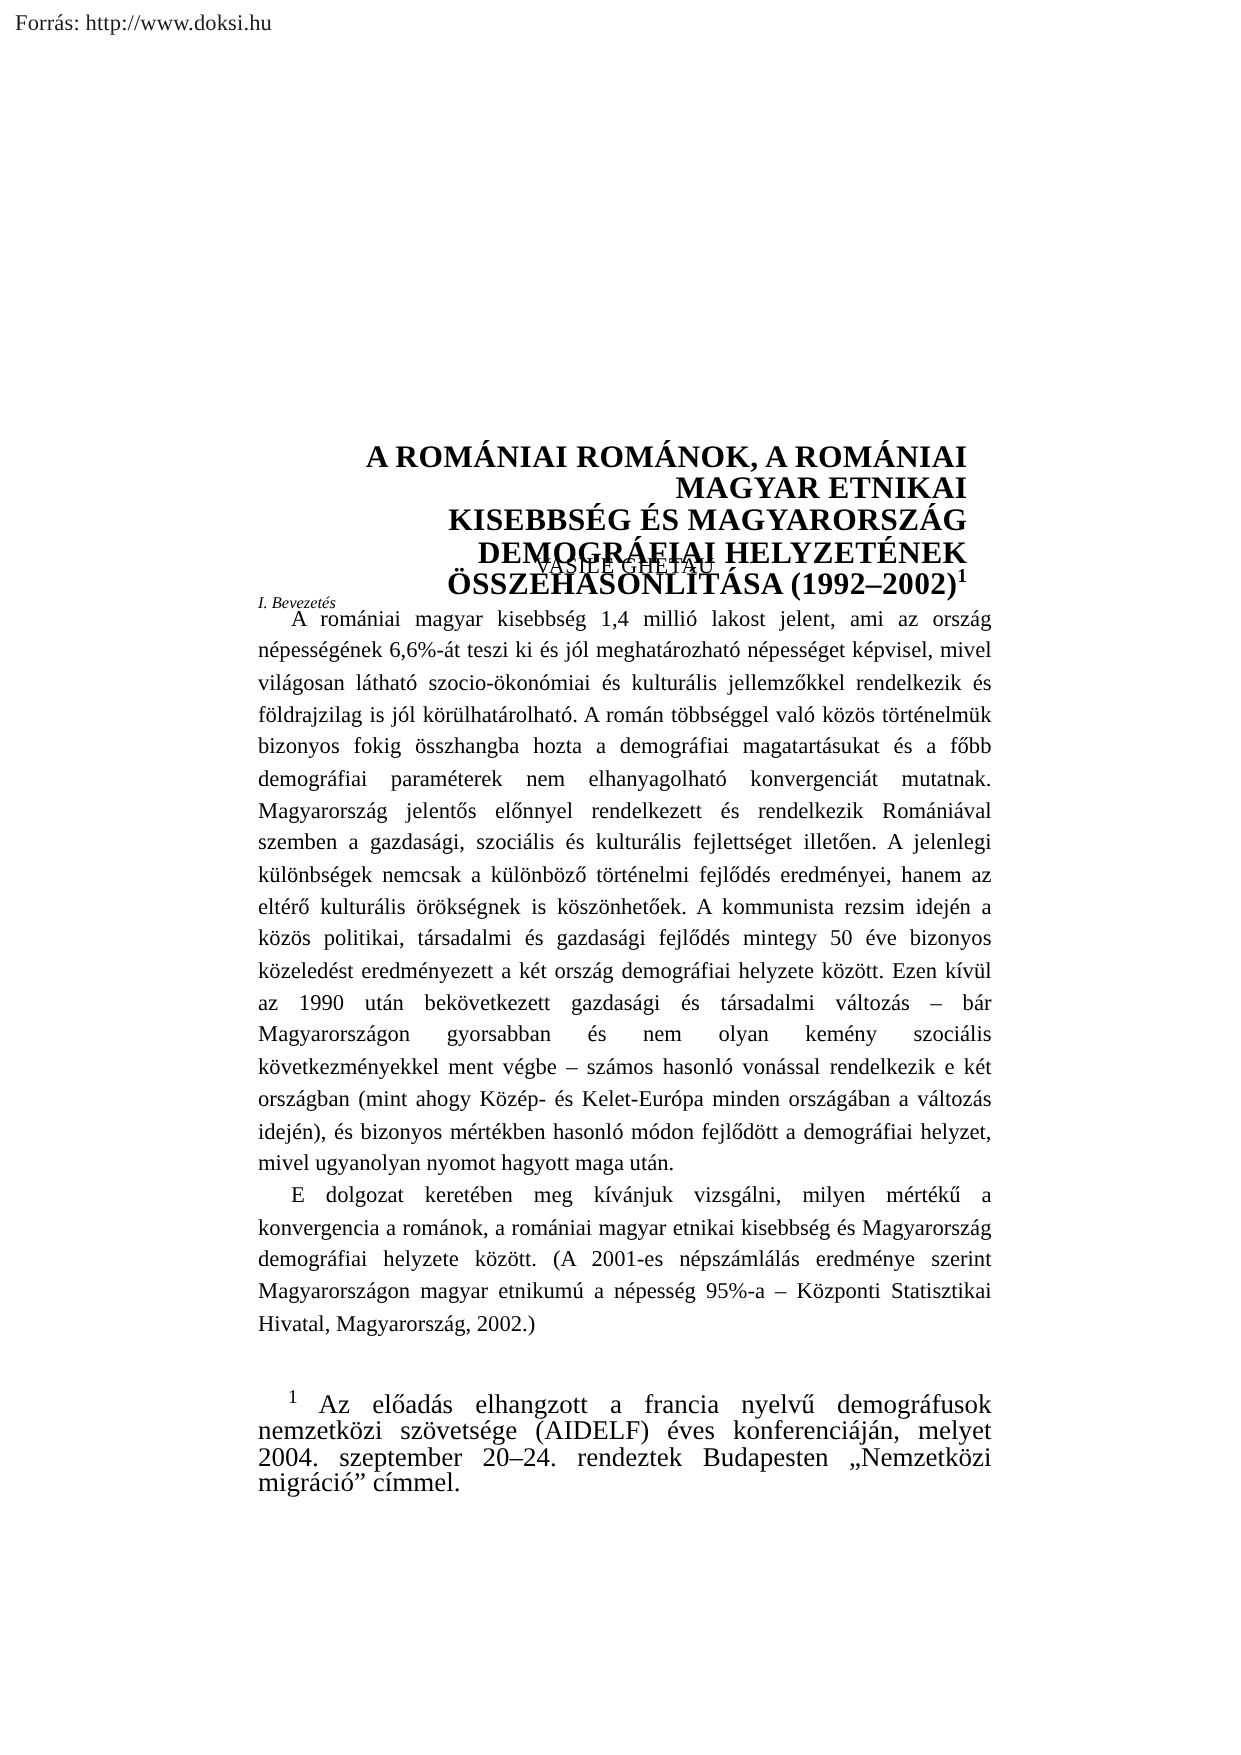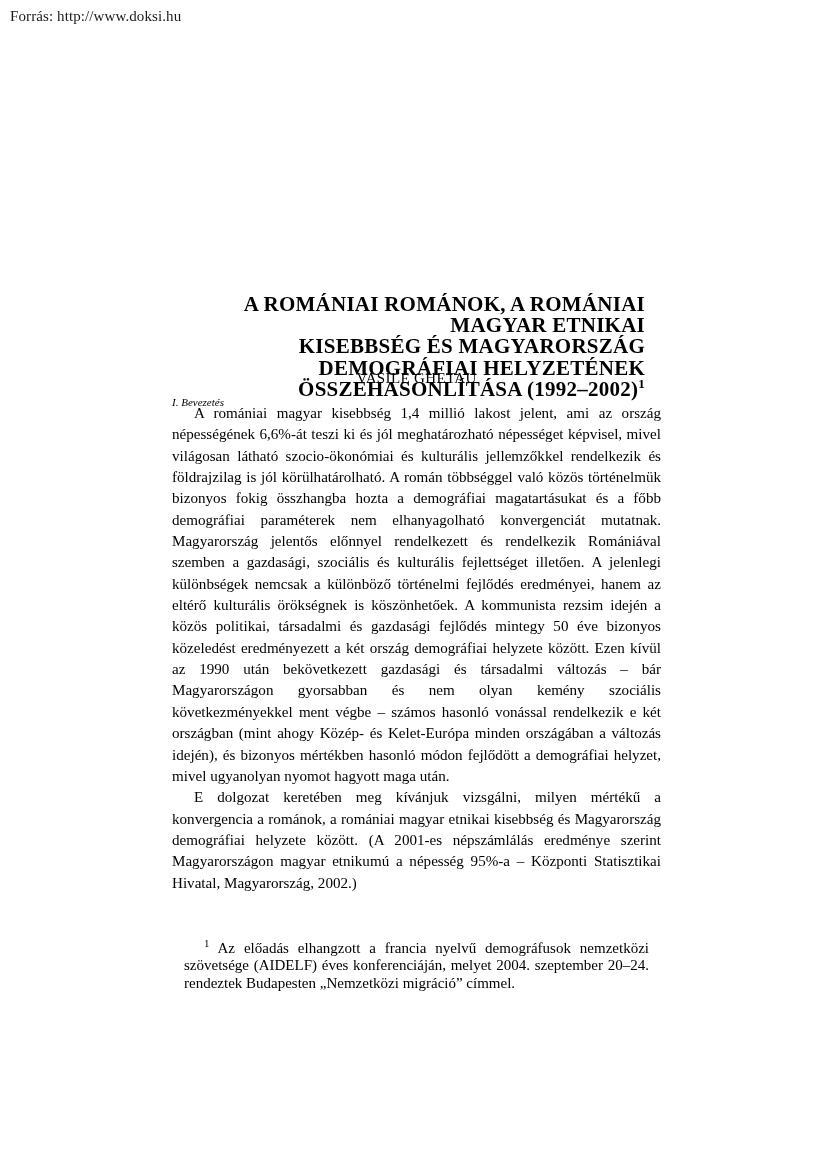--- a/index.html
+++ b/index.html
@@ -97,23 +97,23 @@
     hyphens: manual;
   }
 
   .footnote {
     position: absolute;
     top: 928px;
     left: 0;
     width: 489px;
   }
   .footnote p {
-    margin: 12px;
+    margin: 0;
     text-align: justify;
-    font-size: 15px;
+    font-size: 18px;
     line-height: 17.4px;
     text-indent: 20px;
   }
   .footnote sup {
     font-size: 0.72em;
     vertical-align: super;
     line-height: 0;
   }
 </style>
 </head>

